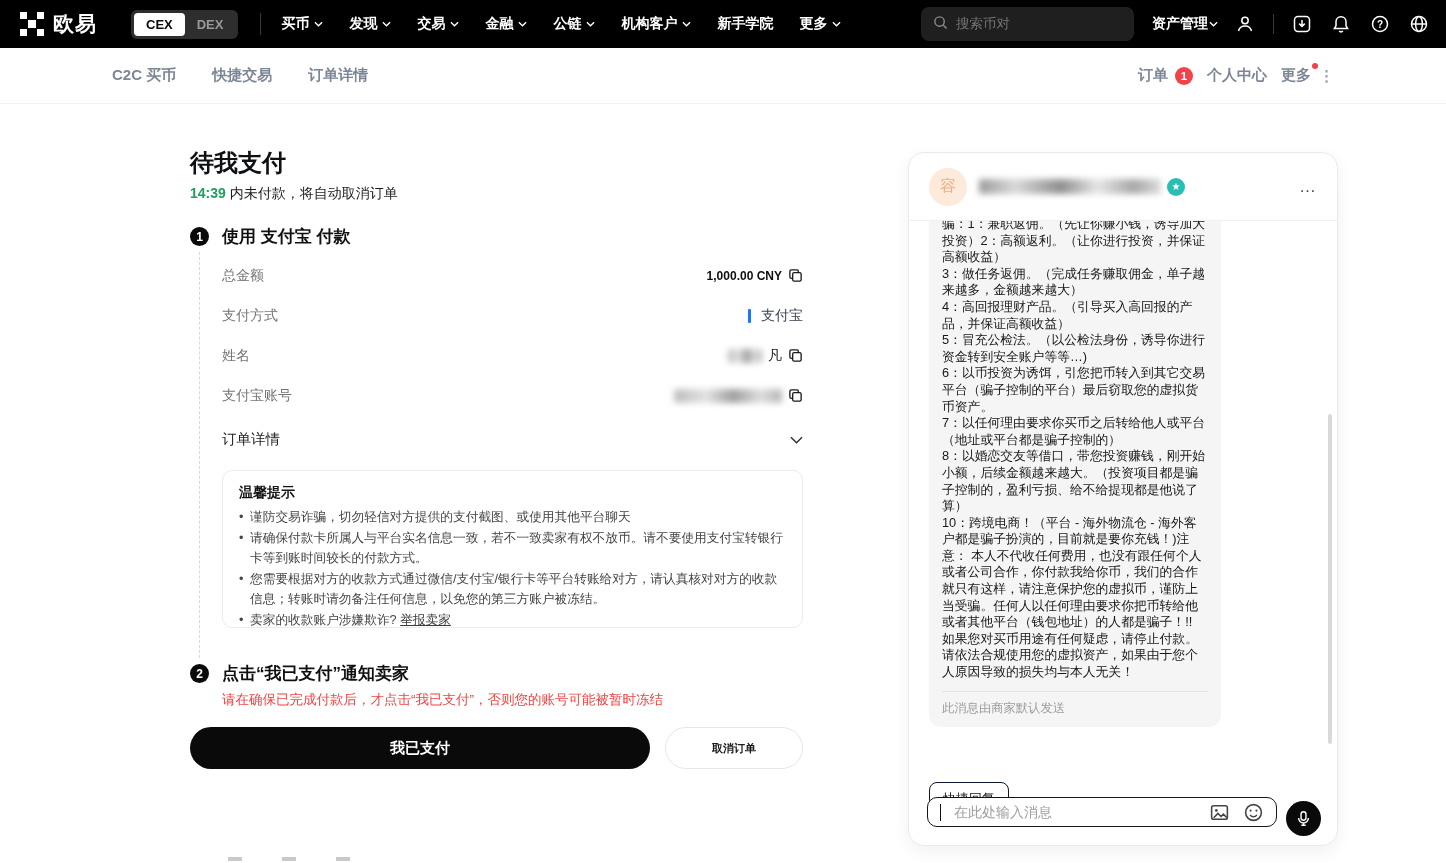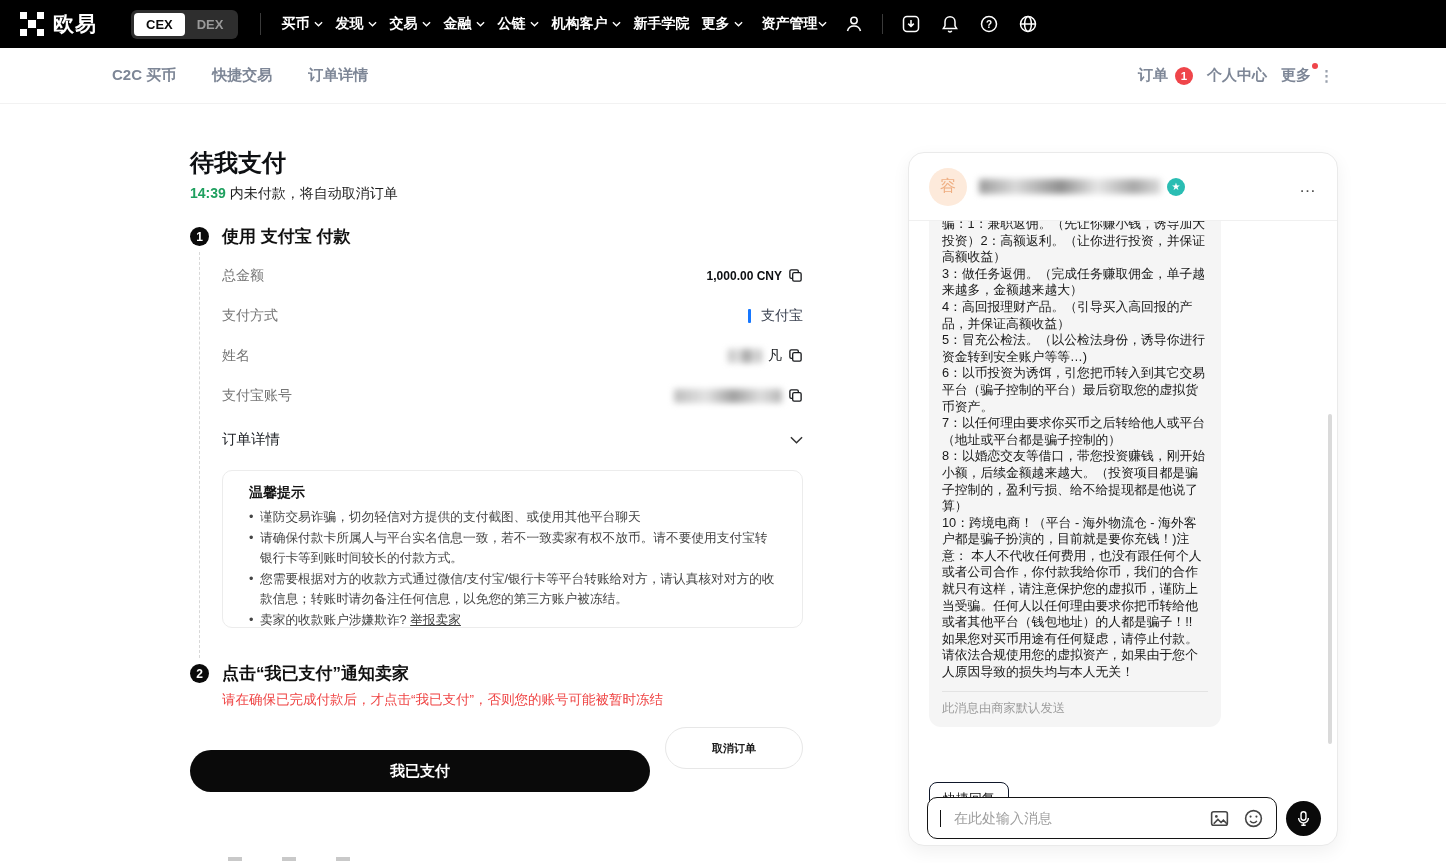--- a/index.html
+++ b/index.html
@@ -15,21 +15,21 @@
     grid-template-columns:repeat(3,1fr); grid-template-rows:repeat(3,1fr); margin-left:4px; }
   .okx-logo i { background:#fff; }
   .okx-logo i:nth-child(1){grid-area:1/1;} .okx-logo i:nth-child(2){grid-area:1/3;}
   .okx-logo i:nth-child(3){grid-area:2/2;} .okx-logo i:nth-child(4){grid-area:3/1;}
   .okx-logo i:nth-child(5){grid-area:3/3;}
   .brand { color:#fff; font-size:21px; font-weight:700; margin-left:9px; letter-spacing:1px; }
   .cexdex { display:flex; background:#2e2e2e; border-radius:6px; padding:3px; margin-left:34px; }
   .cexdex .seg { font-size:13px; font-weight:700; padding:4px 12px; border-radius:4px; color:#9a9a9a; cursor:pointer; }
   .cexdex .seg.active { background:#fff; color:#0a0a0a; }
   .nav-divider { width:1px; height:22px; background:#3a3a3a; margin:0 20px 0 22px; }
-  .nav-menu { display:flex; align-items:center; gap:12px; }
+  .nav-menu { display:flex; align-items:center; gap:26px; }
   .nav-item { display:flex; align-items:center; gap:5px; color:#fff; font-size:14px; font-weight:600; cursor:pointer; white-space:nowrap; }
   .chev { width:9px; height:6px; display:inline-block; }
   .chev svg { display:block; }
   .nav-search { margin-left:auto; width:213px; height:34px; background:#1f1f1f; border-radius:8px;
     display:flex; align-items:center; padding:0 12px; gap:8px; }
   .nav-search .ph { color:#757575; font-size:13.5px; }
   .assets { display:flex; align-items:center; gap:1px; color:#fff; font-size:14px; font-weight:600; margin-left:18px; cursor:pointer; white-space:nowrap; }
   .nav-icons { display:flex; align-items:center; gap:17px; margin-left:16px; }
   .icon-btn { width:22px; height:22px; display:flex; align-items:center; justify-content:center; color:#fff; cursor:pointer; }
   .nav-divider2 { width:1px; height:20px; background:#3a3a3a; }
@@ -61,29 +61,29 @@
   .flabel { font-size:14px; color:#757575; }
   .fvalue { display:flex; align-items:center; gap:6px; font-size:14px; color:#15181c; }
   .amount { font-size:12px; font-weight:700; color:#0d0f12; }
   .copy-ic { color:#17191c; cursor:pointer; display:flex; }
   .alipay-bar { width:3px; height:14px; background:#1677ff; border-radius:1px; margin-right:4px; }
   .blur-block { height:14px; border-radius:2px; filter:blur(3px);
     background:linear-gradient(90deg,#bdbdbd,#e3e3e3 30%,#9f9f9f 55%,#dedede 80%,#b5b5b5); }
   .details-row { display:flex; align-items:center; justify-content:space-between; height:28px; margin-top:16px; cursor:pointer; }
   .details-label { font-size:14.5px; color:#1c1f24; }
   .notice { position:absolute; left:222px; top:470px; width:581px; height:158px; border:1px solid #ececec;
-    border-radius:10px; padding:13px 26px; overflow:hidden; }
+    border-radius:10px; padding:13px 16px; overflow:hidden; }
   .notice-title { font-size:14px; font-weight:700; color:#141414; margin-bottom:5px; }
   .notice ul { list-style:none; }
   .notice li { font-size:12.7px; color:#454545; line-height:1.62; padding-left:11px; position:relative; }
   .notice li::before { content:"•"; position:absolute; left:0; color:#454545; }
   .report-link { color:#3b3b3b; text-decoration:underline; cursor:pointer; }
   .step2-desc { position:absolute; left:222px; top:691px; font-size:13.5px; color:#ef4444; }
   .pay-btn { position:absolute; left:190px; top:727px; width:460px; height:42px; border-radius:42px; background:#0a0a0a;
-    color:#fff; font-size:15px; font-weight:600; border:none; display:flex; align-items:center; justify-content:center; cursor:pointer;margin-top:23px; }
+    color:#fff; font-size:15px; font-weight:600; border:none; display:flex; align-items:center; justify-content:center; cursor:pointer; }
   .cancel-btn { position:absolute; left:665px; top:727px; width:138px; height:42px; border-radius:42px; background:#fff;
     border:1px solid #e7e7e7; color:#1a1a1a; font-size:11px; font-weight:600; display:flex; align-items:center; justify-content:center; cursor:pointer; }
   .cutoff-marks { position:absolute; left:228px; top:857px; display:flex; gap:40px; }
   .cutoff-marks i { width:14px; height:4px; background:#c9c9c9; }
   
   .chat { position:absolute; left:908px; top:152px; width:430px; height:694px; background:#fff;
     border:1px solid #eaeaea; border-radius:16px; box-shadow:0 6px 18px rgba(0,0,0,.06); overflow:hidden; }
   .chat-header { position:absolute; top:0; left:0; right:0; height:68px; border-bottom:1px solid #f0f0f0;
     display:flex; align-items:center; padding:0 20px; }
   .avatar { width:38px; height:38px; border-radius:50%; background:#fdeadb; color:#efae82; font-size:16px;
@@ -94,21 +94,21 @@
     display:flex; align-items:center; justify-content:center; margin-left:6px; }
   .chat-more { margin-left:auto; color:#4d4d4d; font-size:17px; letter-spacing:1px; cursor:pointer; }
   .chat-msgs { position:absolute; top:68px; left:0; right:0; height:537px; overflow:hidden; }
   .bubble { margin:-16px 0 0 20px; width:292px; background:#f5f5f5; border-radius:12px; padding:11px 13px 10px; }
   .msg-text { font-size:12.8px; line-height:16.6px; color:#181818; white-space:pre-wrap; word-break:break-all; }
   .bubble-divider { border-top:1px solid #e3e3e3; margin:10px 0 8px; }
   .bubble-note { font-size:12.3px; color:#9c9c9c; }
   .chat-scrollbar { position:absolute; right:5px; top:261px; width:4px; height:330px; background:#dadada; border-radius:2px; }
   .quick-reply { position:absolute; left:20px; top:608px; border:1px solid #0f172a; border-radius:8px;
     padding:7px 13px; font-size:13px; color:#141414; cursor:pointer; background:#fff;margin-top:21px; }
-  .chat-inputrow { position:absolute; left:18px; top:644px; width:350px; height:42px; border:1.5px solid #141414;
+  .chat-inputrow { position:absolute; left:18px; top:644px; width:350px; height:30px; border:1.5px solid #141414;
     border-radius:10px; display:flex; align-items:center; padding:0 12px; gap:13px; background:#fff; }
   .caret { width:1px; height:17px; background:#111; }
   .chat-input { flex:1; border:none; outline:none; font-size:14px; color:#222; min-width:0;
     font-family:"Liberation Sans", sans-serif; }
   .chat-input::placeholder { color:#9d9d9d; }
   .in-ic { color:#454545; display:flex; cursor:pointer; flex:0 0 auto; }
   .mic-btn { position:absolute; right:16px; top:648px; width:35px; height:35px; border-radius:50%; background:#0a0a0a;
     display:flex; align-items:center; justify-content:center; cursor:pointer; }
 </style>
 </head>
@@ -181,20 +181,27 @@
         <span>新手学院</span>
       </div>
     <div class="nav-item">
         <span>更多</span>
         <span class="chev">
           <svg width="9" height="6" viewBox="0 0 10 6">
             <path d="M1 1l4 4 4-4" fill="none" stroke="#fff" stroke-width="1.5"></path>
           </svg>
         </span>
       </div>
+  </div>
+  <div class="nav-search">
+    <span><svg width="15" height="15" viewBox="0 0 16 16">
+          <circle cx="7" cy="7" r="5" fill="none" stroke="#8a8a8a" stroke-width="1.5"></circle>
+          <path d="M11 11l3.5 3.5" stroke="#8a8a8a" stroke-width="1.5"></path>
+        </svg></span>
+    <span class="ph">搜索币对</span>
   </div>
   <div class="assets">
     <span>资产管理</span>
     <span class="chev">
         <svg width="9" height="6" viewBox="0 0 10 6">
           <path d="M1 1l4 4 4-4" fill="none" stroke="#fff" stroke-width="1.5"></path>
         </svg>
       </span>
   </div>
   <div class="nav-icons">

